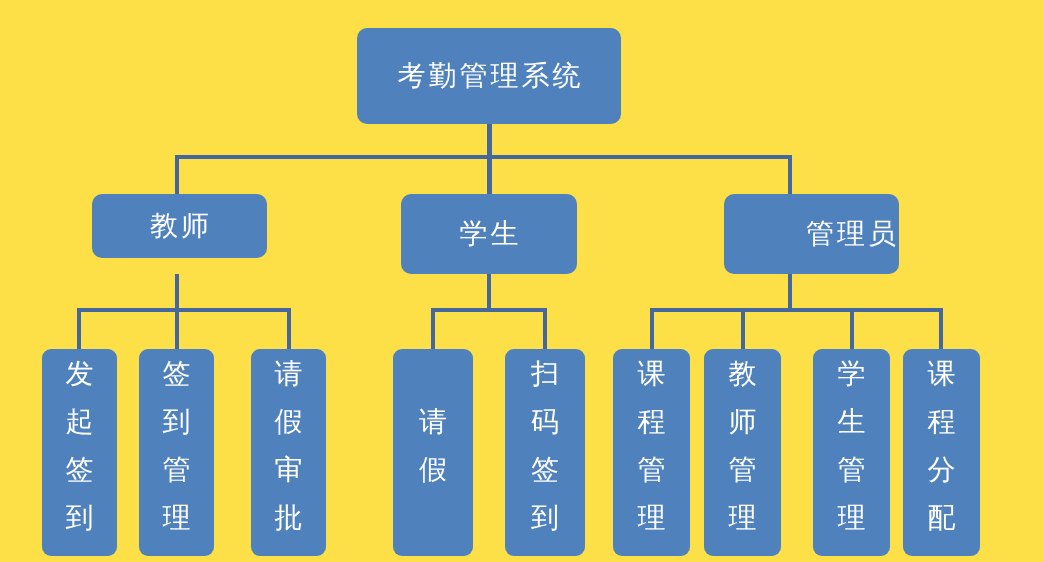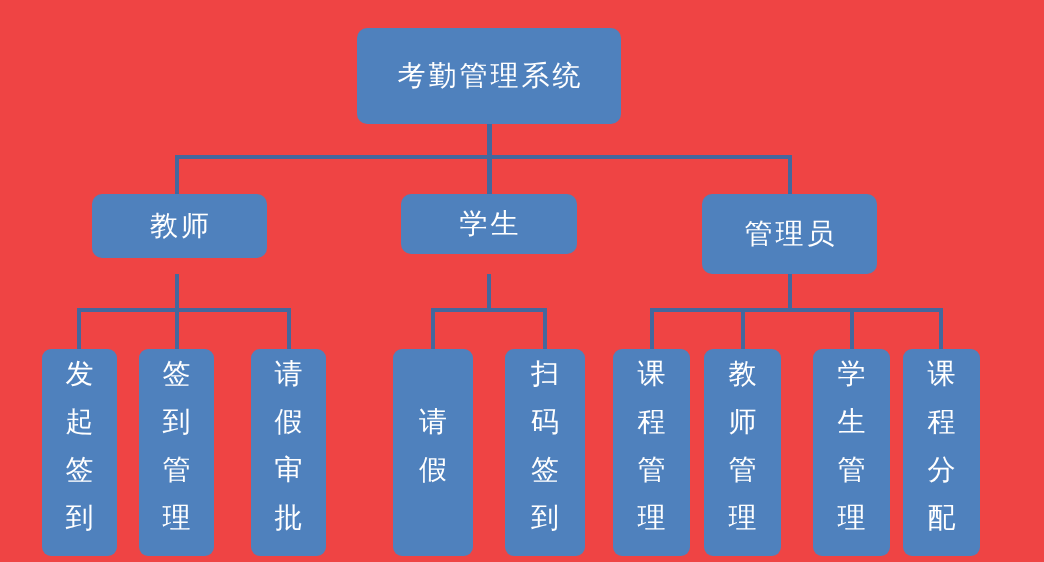--- a/index.html
+++ b/index.html
@@ -1,20 +1,20 @@
 <!DOCTYPE html>
 <html><head>
 <meta charset="utf-8">
 <style>
   html, body { margin: 0; padding: 0; background: #ffffff; }
   .canvas {
     position: relative;
     width: 1044px;
     height: 562px;
-    background: #ef4444;
+    background: #fde047;
     overflow: hidden;
     font-family: "Liberation Serif", "DejaVu Serif", serif;
   }
   .node {
     position: absolute;
     background: #4F81BD;
     color: #ffffff;
     display: flex;
     align-items: center;
     justify-content: center;
@@ -33,22 +33,22 @@
     padding-bottom: 14px;
     top: 349px;
     height: 207px;
   }
   .line { position: absolute; background: #44689D; }
 
   
   #root-box    { left: 357px; top: 28px;  width: 264px; height: 96px; }
   
   #teacher-box { left: 92px;  top: 194px; width: 175px; height: 64px; }
-  #student-box { left: 401px; top: 194px; width: 176px; height: 60px; }
-  #admin-box   { left: 702px; top: 194px; width: 175px; height: 80px; }
+  #student-box { left: 401px; top: 194px; width: 176px; height: 80px; }
+  #admin-box   { left: 724px; top: 194px; width: 175px; height: 80px; justify-content: flex-end; }
   
   #leaf-t1 { left: 42px;  width: 75px; }
   #leaf-t2 { left: 139px; width: 75px; }
   #leaf-t3 { left: 251px; width: 75px; }
   #leaf-s1 { left: 393px; width: 80px; }
   #leaf-s2 { left: 505px; width: 80px; }
   #leaf-a1 { left: 613px; width: 77px; }
   #leaf-a2 { left: 704px; width: 77px; }
   #leaf-a3 { left: 813px; width: 77px; }
   #leaf-a4 { left: 903px; width: 77px; }

